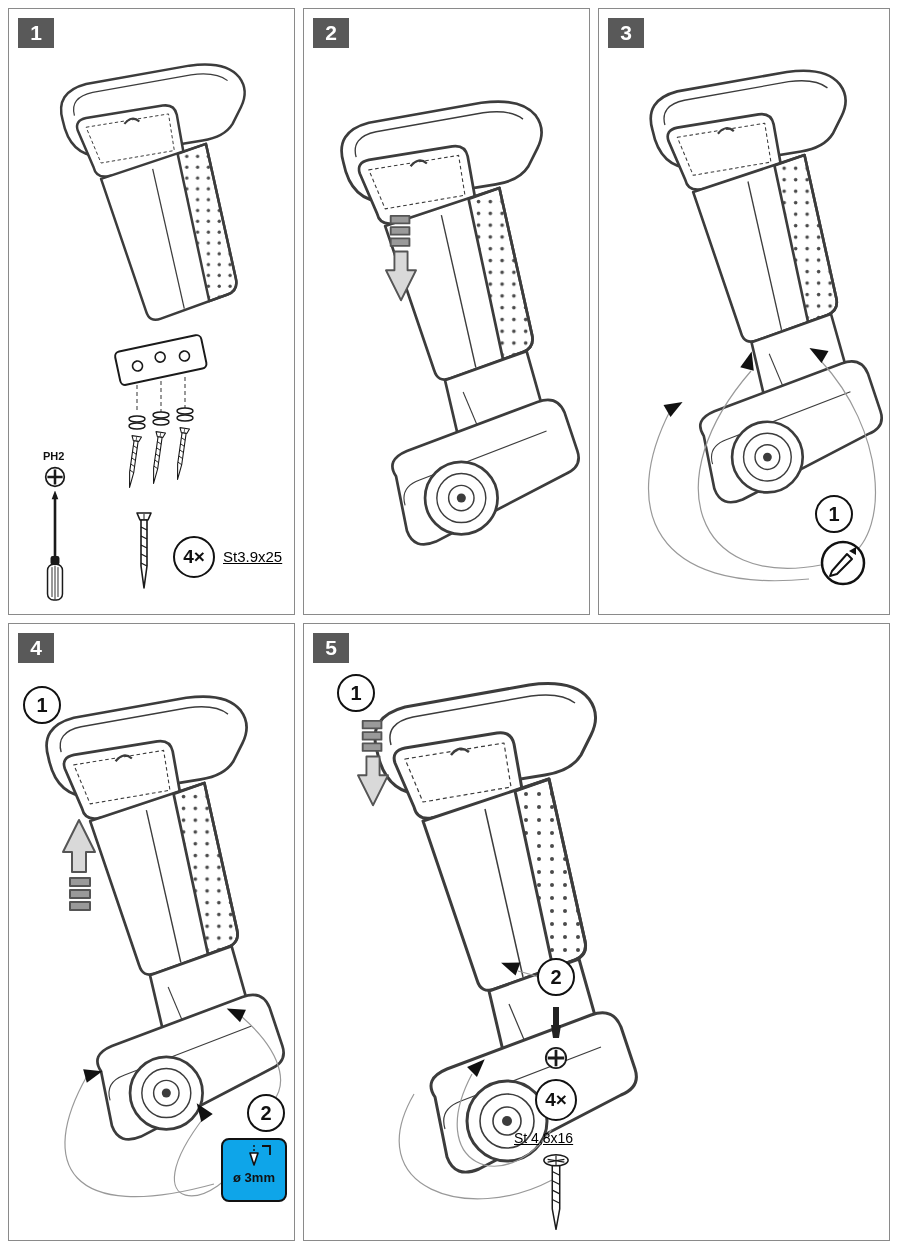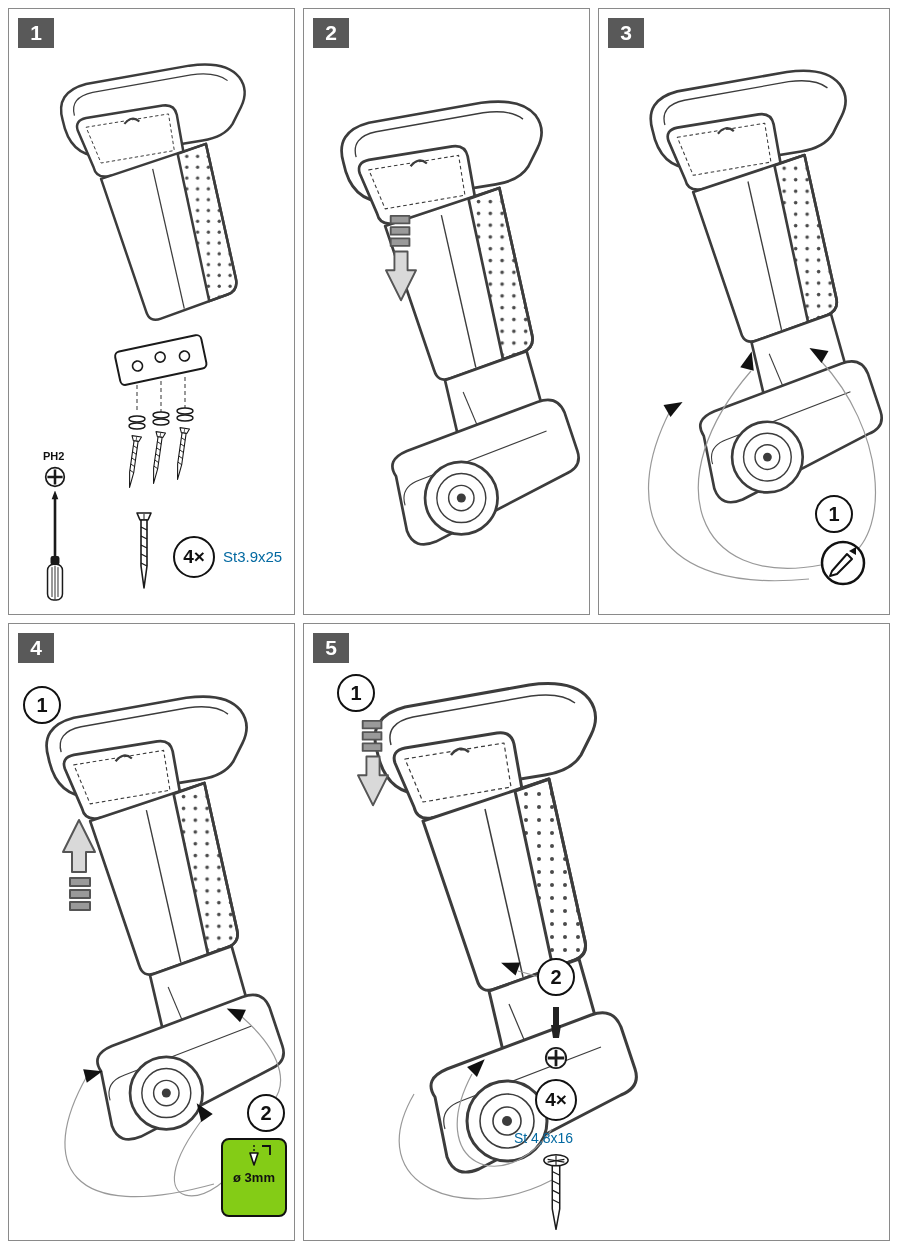--- a/index.html
+++ b/index.html
@@ -39,33 +39,33 @@
     position:absolute;
     width:42px; height:42px;
     border:2.5px solid #111; border-radius:50%;
     background:#fff;
     display:flex; align-items:center; justify-content:center;
     font-weight:bold; font-size:19px; color:#111;
     z-index:3;
   }
   .spec-label {
     position:absolute;
-    font-size:15px; color:#0369a1;
-    z-index:3; white-space:nowrap;
+    font-size:15px; color:#000000;
+    z-index:3; white-space:nowrap;text-decoration:underline;
   }
   .small-label {
     position:absolute;
     font-size:11px; font-weight:bold; color:#111;
     z-index:3;
   }
   .detail-box {
     position:absolute;
-    width:66px; height:79px;
+    width:66px; height:64px;
     border:2px solid #111; border-radius:8px;
-    background:#84cc16;
+    background:#0ea5e9;
     display:flex; flex-direction:column; align-items:center; justify-content:flex-start;
     padding-top:3px;
     z-index:3;
   }
   .detail-box .detail-text {
     font-size:13px; font-weight:bold; color:#111; margin-top:1px;
   }
   .tool-circle {
     position:absolute;
     width:48px; height:48px;

